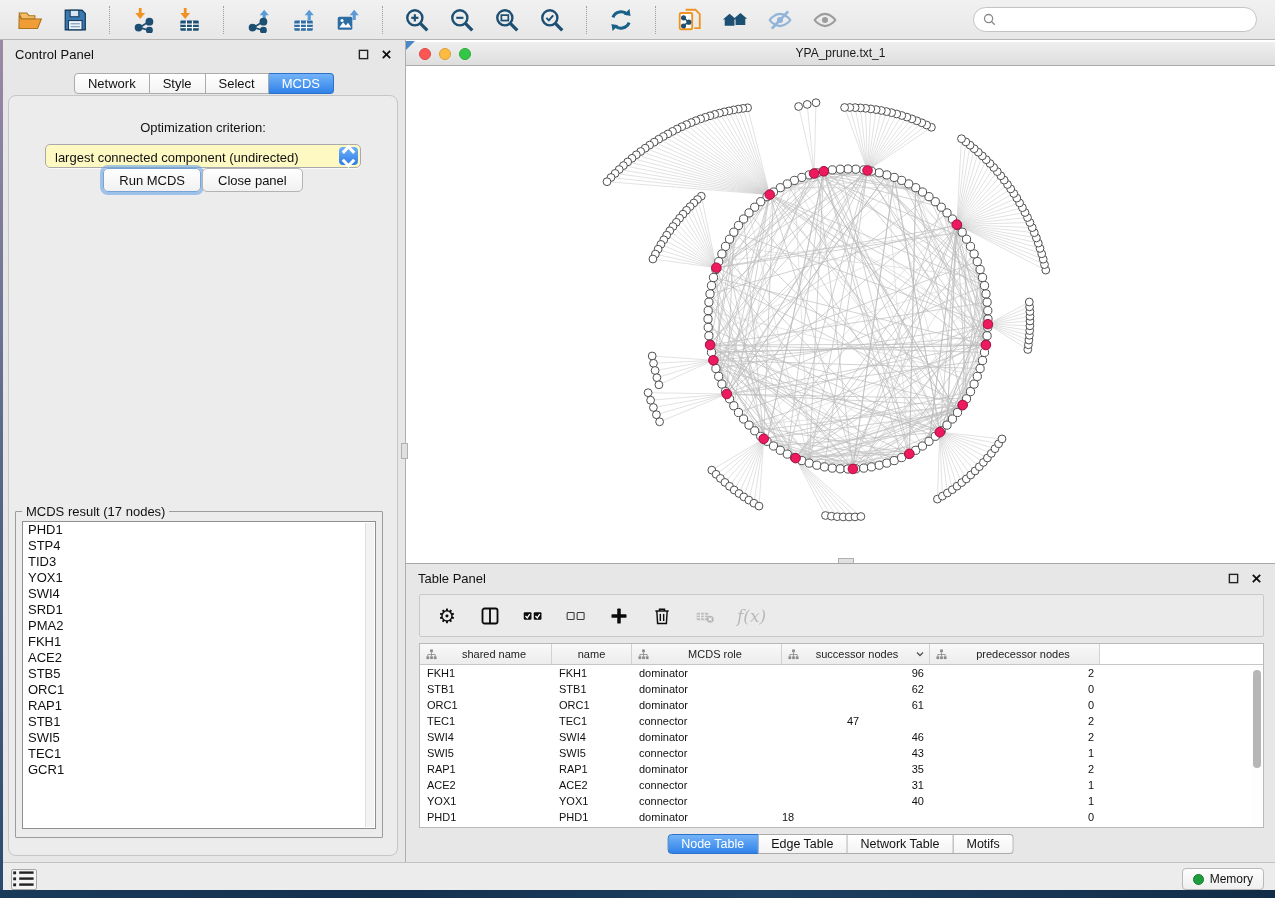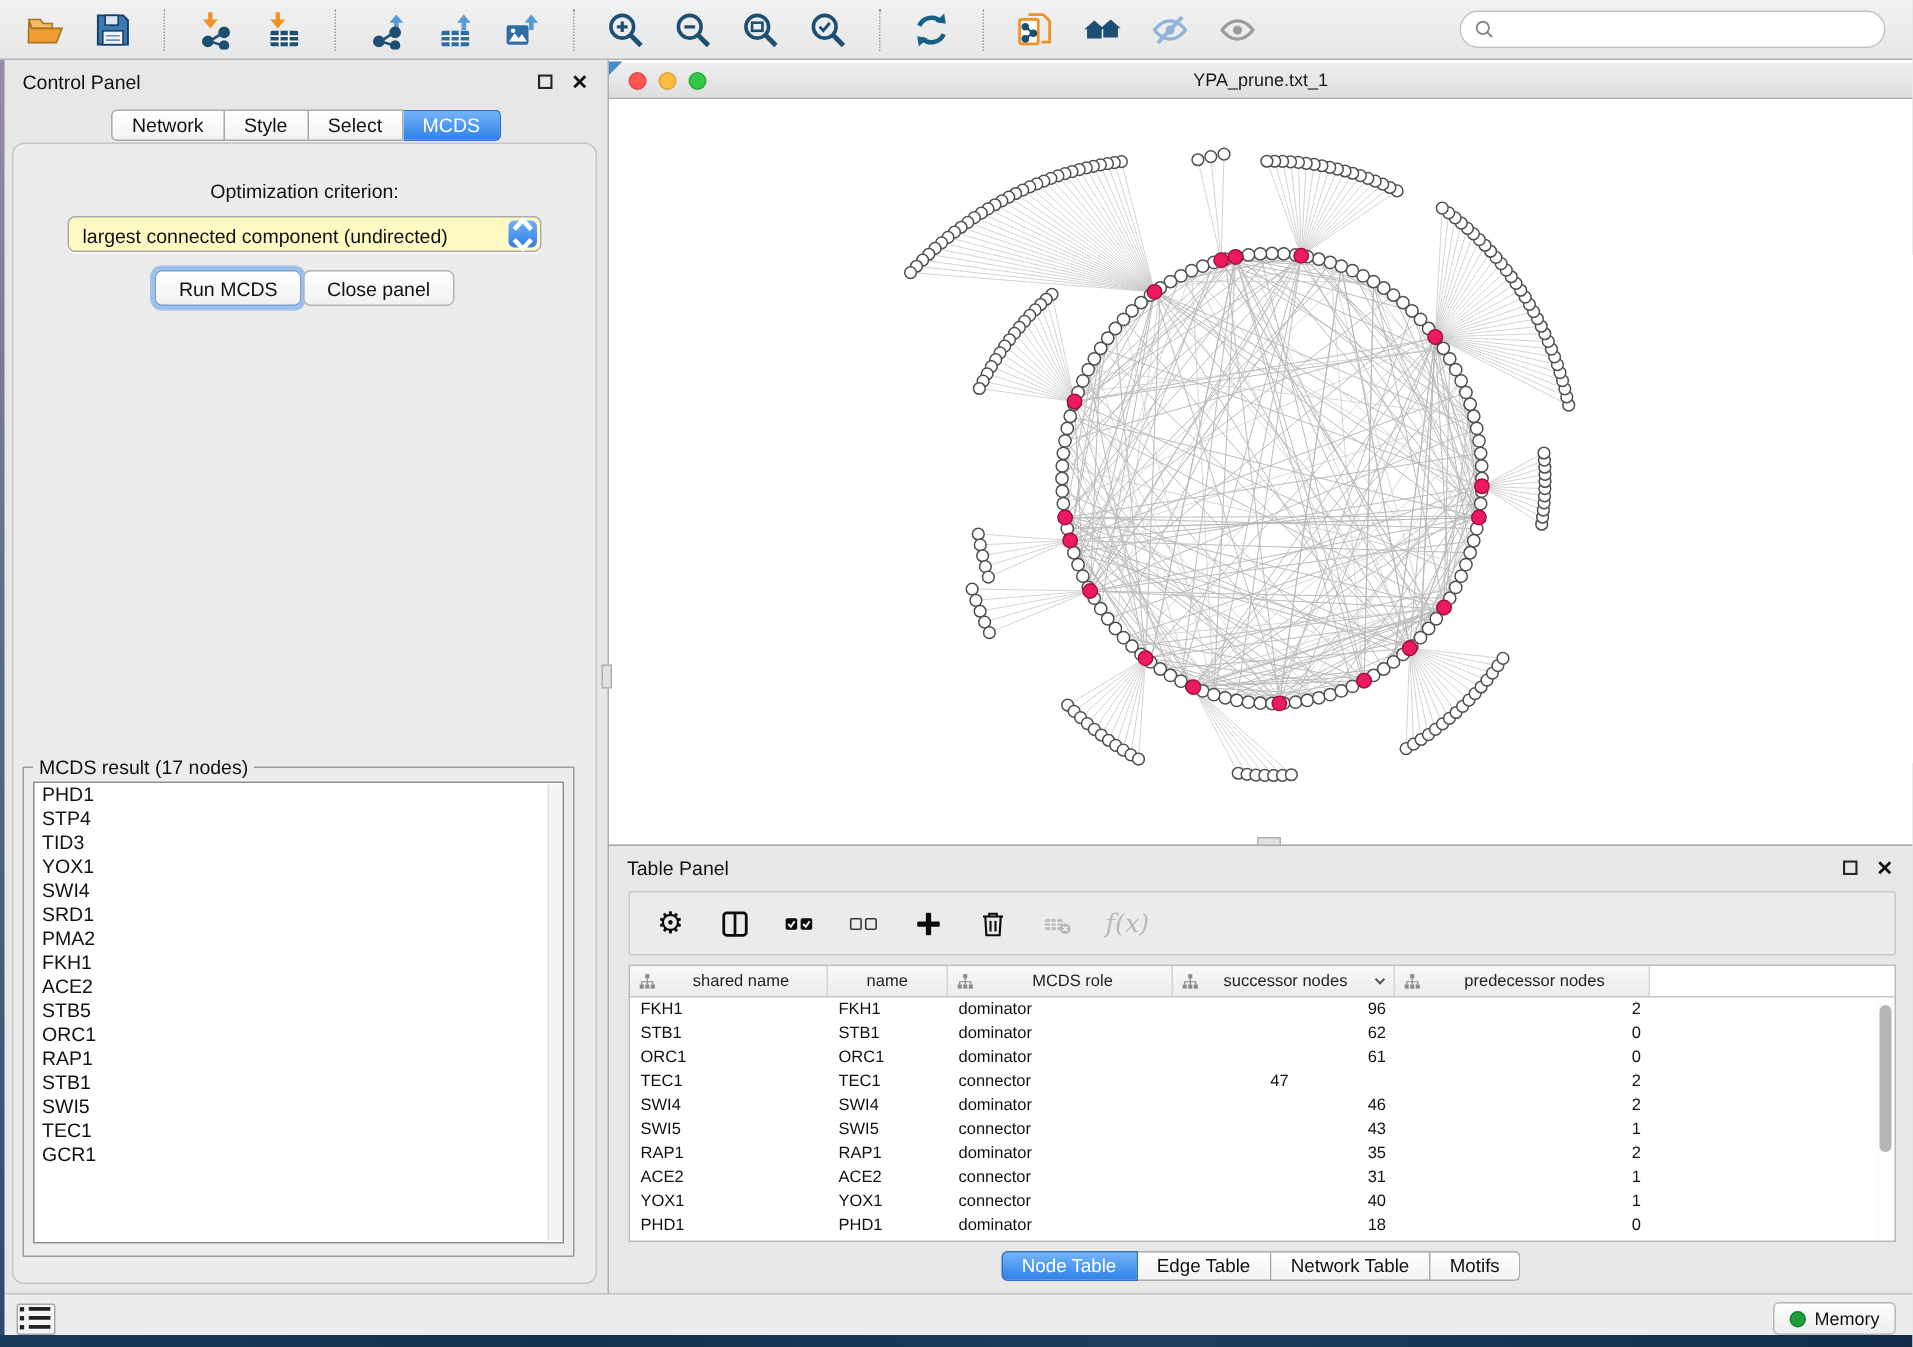--- a/index.html
+++ b/index.html
@@ -30,21 +30,21 @@
 #ctrl-tabs{position:absolute;left:0;right:0;top:33px}
 .seg{height:21px;padding:0 13px;display:flex;align-items:center;justify-content:center;font-size:13px;background:linear-gradient(#ffffff,#f3f3f3);border:1px solid #ababab;border-left:none;color:#111;cursor:default}
 .seg:first-child{border-left:1px solid #ababab;border-radius:4px 0 0 4px}
 .seg:last-child{border-radius:0 4px 4px 0}
 .seg.active{background:linear-gradient(#74b3f8,#2f82e9);border-color:#2d72c8;color:#fff}
 #ctrl-body{position:absolute;left:5px;right:7px;top:55px;bottom:6px;background:#ececec;border:1px solid #c6c6c6;border-radius:8px}
 .opt-label{margin-top:24px;text-align:center;font-size:13px}
 .dropdown{width:316px;height:24px;margin:9px auto 0;background:#fef9c3;border:1px solid #aaa;border-radius:5px;display:flex;align-items:flex-end;padding:2px 2px 2px 9px;font-size:13px;box-shadow:0 1px 0 rgba(255,255,255,.7)}
 .dd-text{flex:1;white-space:nowrap;overflow:hidden}
 .dd-stepper{width:19px;height:18px;border-radius:4px;background:linear-gradient(#6fb0f8,#2f7de6);display:flex;align-items:center;justify-content:center}
-.btn-row{margin-top:12px;display:flex;justify-content:center;gap:1px}
+.btn-row{display:flex;justify-content:center;gap:1px}
 .mac-btn{height:24px;padding:0 15px;font-size:13px;font-family:"Liberation Sans",sans-serif;background:linear-gradient(#ffffff,#f1f1f1);border:1px solid #b3b3b3;border-radius:5px;color:#111;cursor:default}
 .mac-btn.focused{box-shadow:0 0 0 3px rgba(106,165,231,.6);border-color:#78a3d6}
 #result-box{position:absolute;left:6px;right:14px;top:408px;bottom:17px;border:1px solid #9c9c9c;border-radius:1px}
 #result-box legend{margin-left:6px;padding:0 4px;font-size:13px}
 #mcds-list-box{position:absolute;left:6px;right:6px;top:2px;bottom:8px;background:#fff;border:1px solid #8f8f8f;overflow:hidden}
 .list-scroll-track{position:absolute;right:1px;top:1px;bottom:1px;width:9px;background:#f3f3f3;border-left:1px solid #dedede}
 .mcds-item{height:16px;line-height:16px;font-size:13px;padding-left:5px}
 
 
 #network-panel{position:absolute;left:406px;top:40px;width:869px;height:523px;background:#fff}
@@ -1279,21 +1279,21 @@
           <div class="td" style="width: 132px; text-align: left; padding: 0px 0px 0px 7px;">YOX1</div>
           <div class="td" style="width: 80px; text-align: left; padding: 0px 0px 0px 7px;">YOX1</div>
           <div class="td" style="width: 150px; text-align: left; padding: 0px 0px 0px 7px;">connector</div>
           <div class="td" style="width: 148px; text-align: right; padding: 0px 6px 0px 0px;">40</div>
           <div class="td" style="width: 170px; text-align: right; padding: 0px 6px 0px 0px;">1</div>
         </div>
         <div class="tr">
           <div class="td" style="width: 132px; text-align: left; padding: 0px 0px 0px 7px;">PHD1</div>
           <div class="td" style="width: 80px; text-align: left; padding: 0px 0px 0px 7px;">PHD1</div>
           <div class="td" style="width: 150px; text-align: left; padding: 0px 0px 0px 7px;">dominator</div>
-          <div class="td" style="width: 148px; text-align: right; padding: 0px 6px 0px 0px;">18</div>
+          <div class="td" style="width: 148px; padding: 0px 6px 0px 0px;">18</div>
           <div class="td" style="width: 170px; text-align: right; padding: 0px 6px 0px 0px;">0</div>
         </div>
       </div>
     <div id="tbl-vscroll">
         <div id="tbl-vthumb"></div>
       </div>
   </div>
   <div id="tbl-tabs" class="seg-group">
       <div class="seg active">Node Table</div>
       <div class="seg">Edge Table</div>

